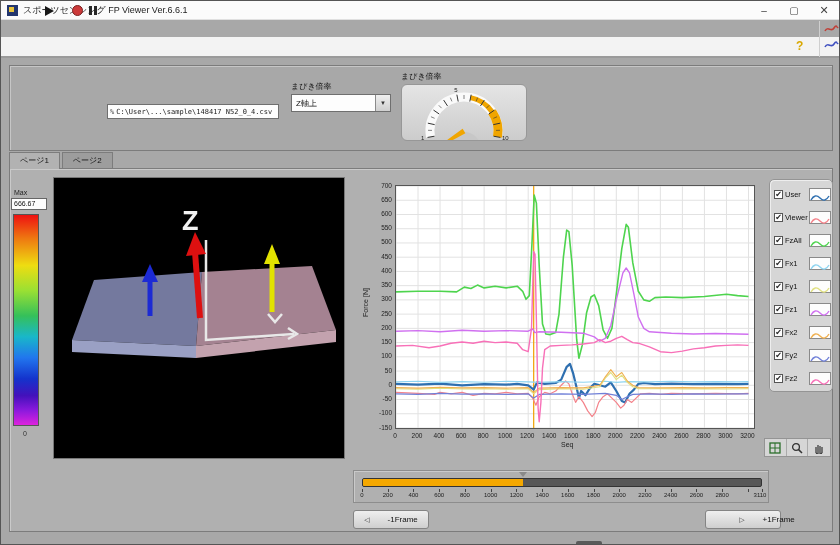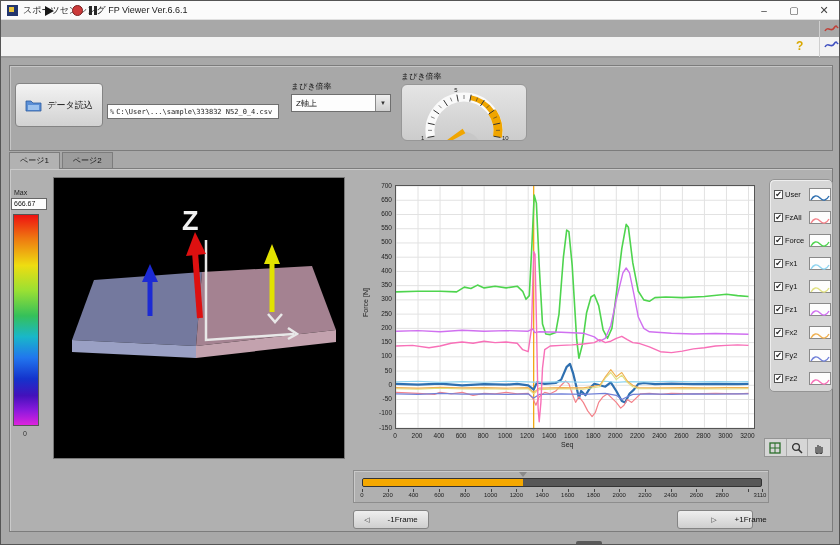--- a/index.html
+++ b/index.html
@@ -80,21 +80,21 @@
   .slider-track { position:absolute; left:8px; top:7px; width:400px; height:9px; background:#575757; border:1px solid #333; border-radius:2px; overflow:hidden; }
   .slider-fill { height:100%; background:#f5a800; }
   .slider-pointer { position:absolute; top:1px; width:0; height:0; border-left:4px solid transparent; border-right:4px solid transparent; border-top:5px solid #8a8a8a; }
   .sl-tick { position:absolute; top:18px; width:1px; height:3px; background:#444; }
   .sl-num { position:absolute; top:21px; width:26px; text-align:center; font-size:6px; color:#222; }
 
   
   .frame-btn { position:absolute; top:509px; width:76px; height:19px; background:linear-gradient(#efefef,#cfcfcf); border:1px solid #848484; border-radius:3px; font-size:8px; color:#111; display:flex; align-items:center; justify-content:center; gap:18px; z-index:2; }
   .frame-btn .arr { font-size:7px; color:#333; }
   .fb-prev { left:352px; }
-  .fb-next { left:676px;padding-left:48px; }
+  .fb-next { left:704px;padding-left:48px; }
 
   .bottom-notch { position:absolute; left:575px; top:540px; width:26px; height:5px; background:#5a5a5a; border-radius:2px 2px 0 0; }
 </style>
 </head>
 <body>
 
 <div class="app">
 
   <div class="titlebar">
     <div class="app-icon"></div>
@@ -114,30 +114,23 @@
   <div class="help-icon">?</div>
   <div class="rail-sep"></div>
   <div class="rail">
     <svg width="16" height="32" viewBox="0 0 16 32">
       <path d="M2 8 C5 2, 8 10, 11 5 S 14 6, 15 4" stroke="#c04038" stroke-width="1.6" fill="none"></path>
       <path d="M2 24 C5 18, 8 26, 11 21 S 14 22, 15 20" stroke="#4050c0" stroke-width="1.6" fill="none"></path>
     </svg>
   </div>
 
   <div class="top-panel"></div>
-  <div class="load-btn">
-    <svg width="17" height="14" viewBox="0 0 17 14">
-      <path d="M1 3 L6 3 L8 5 L16 5 L16 13 L1 13 Z" fill="#5b8fd6" stroke="#2c5a9e" stroke-width="0.8"></path>
-      <rect x="3" y="7" width="11" height="5" fill="#9cc2ee"></rect>
-    </svg>
-    <span>データ読込</span>
-  </div>
   <div class="path-box">
     <span class="path-glyph">%</span>
-    <span>C:\User\...\sample\333832 N52_0_4.csv</span>
+    <span>C:\User\...\sample\148417 N52_0_4.csv</span>
   </div>
   <div class="dir-label">まびき倍率</div>
   <div class="dir-ring">
     <span class="val">Z軸上</span>
     <span class="dd">▼</span>
   </div>
   <div class="gauge-label">まびき倍率</div>
   <div class="gauge-panel">
     <svg id="gauge-svg" width="124" height="55" viewBox="0 0 124 55">
         <circle cx="62" cy="64" r="17" fill="#c7c7c7"></circle>
@@ -296,28 +289,28 @@
   <div class="legend" id="legend">
       <div class="lg-row">
         <div class="lg-check">✔</div>
         <div class="lg-name">User</div>
         <div class="lg-swatch"><svg width="20" height="11">
             <path d="M1 8 Q5 1 10 6 T19 4" stroke="#2e6fb0" stroke-width="1.4" fill="none"></path>
           </svg></div>
       </div>
       <div class="lg-row">
         <div class="lg-check">✔</div>
+        <div class="lg-name">Viewer</div>
+        <div class="lg-swatch"><svg width="20" height="11">
+            <path d="M1 8 Q5 1 10 6 T19 4" stroke="#f4828a" stroke-width="1.4" fill="none"></path>
+          </svg></div>
+      </div>
+      <div class="lg-row">
+        <div class="lg-check">✔</div>
         <div class="lg-name">FzAll</div>
-        <div class="lg-swatch"><svg width="20" height="11">
-            <path d="M1 8 Q5 1 10 6 T19 4" stroke="#f4828a" stroke-width="1.4" fill="none"></path>
-          </svg></div>
-      </div>
-      <div class="lg-row">
-        <div class="lg-check">✔</div>
-        <div class="lg-name">Force</div>
         <div class="lg-swatch"><svg width="20" height="11">
             <path d="M1 8 Q5 1 10 6 T19 4" stroke="#4ed44e" stroke-width="1.4" fill="none"></path>
           </svg></div>
       </div>
       <div class="lg-row">
         <div class="lg-check">✔</div>
         <div class="lg-name">Fx1</div>
         <div class="lg-swatch"><svg width="20" height="11">
             <path d="M1 8 Q5 1 10 6 T19 4" stroke="#8fd4f0" stroke-width="1.4" fill="none"></path>
           </svg></div>

